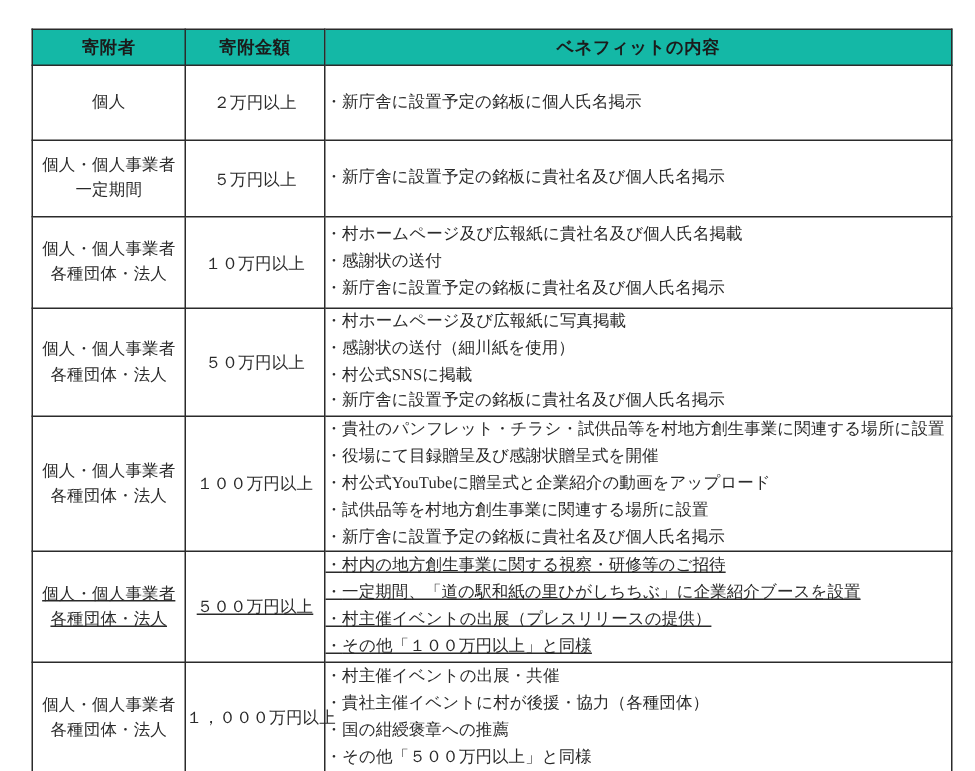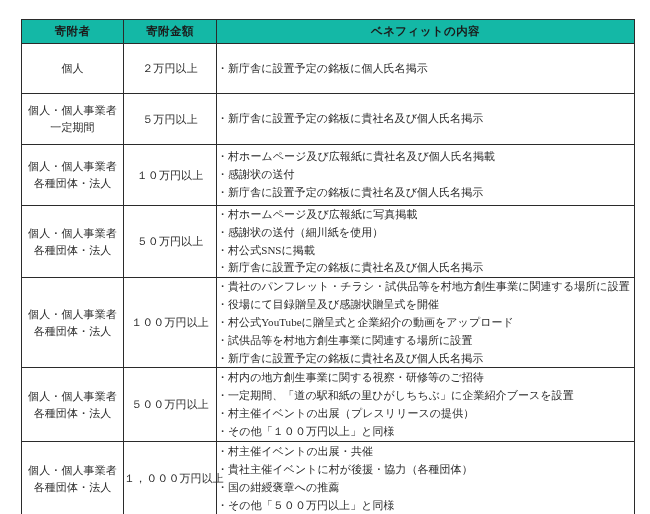--- a/index.html
+++ b/index.html
@@ -95,21 +95,21 @@
     display: inline;
     margin-right: 0px;
   }
 
   
   tr.row-r0 td { height: 49px; }
   tr.row-r1 td { height: 50px; }
   tr.row-r2 td { height: 60px; }
   tr.row-r3 td { height: 69px; }
   tr.row-r4 td { height: 86px; font-family: Liberation Serif, serif; }
-  tr.row-r5 td { height: 73px; }
+  tr.row-r5 td { height: 73px; text-decoration: underline; }
   tr.row-r6 td { height: 73px; }
 </style>
 </head>
 <body>
 
 <div class="sheet">
   <table class="benefit-table">
     <colgroup>
       <col class="col-donor">
       <col class="col-amount">

